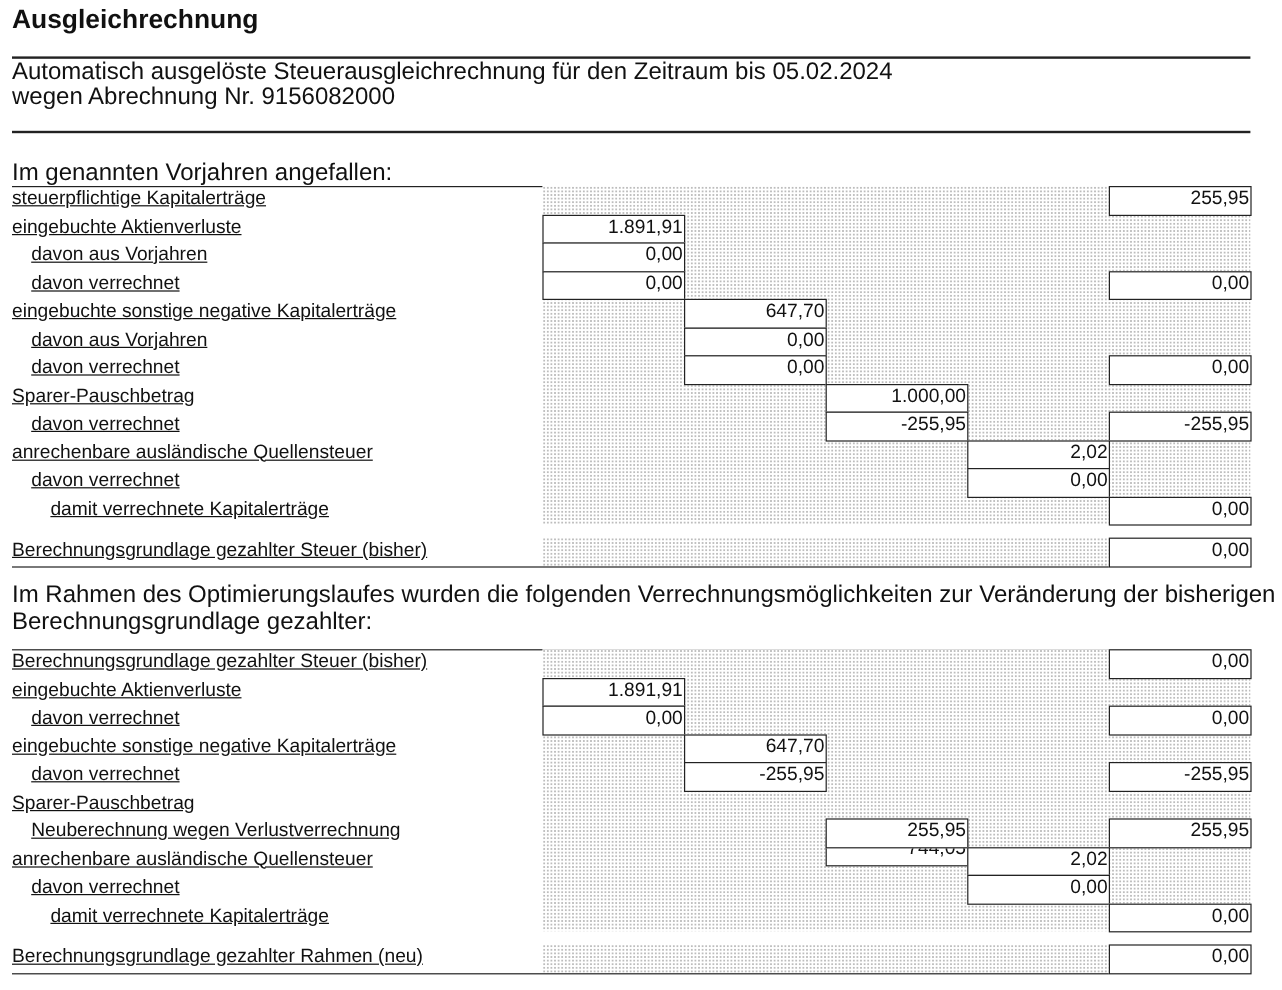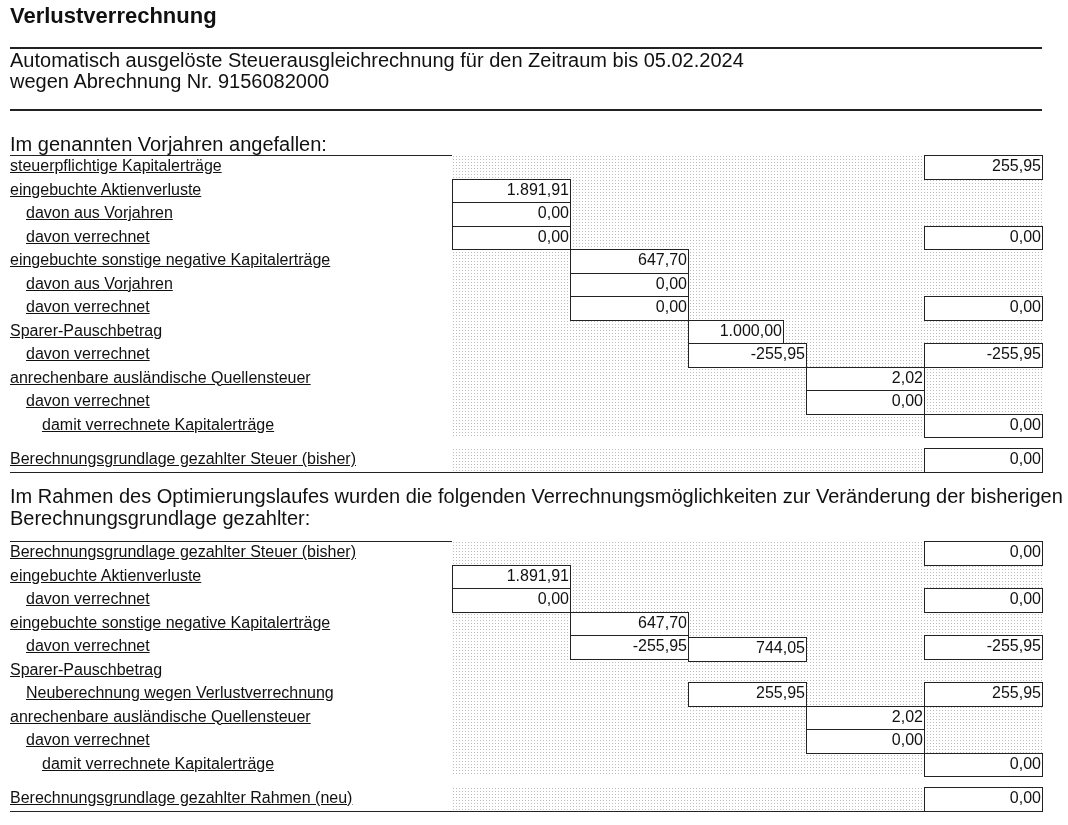--- a/index.html
+++ b/index.html
@@ -20,21 +20,21 @@
   }
   .lbl { position: absolute; font-size: 16px; line-height: 20px; white-space: nowrap; text-decoration: underline; }
   .box {
     position: absolute; background: #fff; border: 1.5px solid #222; box-sizing: border-box;
     font-size: 16px; text-align: right; padding-right: 1px; line-height: 20px; white-space: nowrap;
   }
 </style>
 </head>
 <body>
 
-<div class="abs title">Verlustverrechnung</div>
+<div class="abs title">Ausgleichrechnung</div>
 <div class="hr" style="top:47px;"></div>
 <div class="txt" style="top:51px;">Automatisch ausgelöste Steuerausgleichrechnung für den Zeitraum bis 05.02.2024</div>
 <div class="txt" style="top:72px;">wegen Abrechnung Nr.  9156082000</div>
 <div class="hr" style="top:109px;"></div>
 
 <div class="txt" style="top:135px;">Im genannten Vorjahren angefallen:</div>
 
 <div id="section1">
     <div class="hr thin" style="top: 155px;"></div>
     <div class="shade" style="left: 452px; top: 155px; width: 590px; height: 282px;"></div>
@@ -48,21 +48,21 @@
     <div class="box" style="left: 452px; top: 225.5px; width: 119px; height: 24.5px;">0,00</div>
     <div class="box" style="left: 924px; top: 225.5px; width: 119px; height: 24.5px;">0,00</div>
     <div class="lbl" style="left: 10px; top: 250px;">eingebuchte sonstige negative Kapitalerträge</div>
     <div class="box" style="left: 570px; top: 249px; width: 119px; height: 24.5px;">647,70</div>
     <div class="lbl" style="left: 26px; top: 273.5px;">davon aus Vorjahren</div>
     <div class="box" style="left: 570px; top: 272.5px; width: 119px; height: 24.5px;">0,00</div>
     <div class="lbl" style="left: 26px; top: 297px;">davon verrechnet</div>
     <div class="box" style="left: 570px; top: 296px; width: 119px; height: 24.5px;">0,00</div>
     <div class="box" style="left: 924px; top: 296px; width: 119px; height: 24.5px;">0,00</div>
     <div class="lbl" style="left: 10px; top: 320.5px;">Sparer-Pauschbetrag</div>
-    <div class="box" style="left: 688px; top: 319.5px; width: 96px; height: 24.5px;">1.000,00</div>
+    <div class="box" style="left: 688px; top: 319.5px; width: 119px; height: 24.5px;">1.000,00</div>
     <div class="lbl" style="left: 26px; top: 344px;">davon verrechnet</div>
     <div class="box" style="left: 688px; top: 343px; width: 119px; height: 24.5px;">-255,95</div>
     <div class="box" style="left: 924px; top: 343px; width: 119px; height: 24.5px;">-255,95</div>
     <div class="lbl" style="left: 10px; top: 367.5px;">anrechenbare ausländische Quellensteuer</div>
     <div class="box" style="left: 806px; top: 366.5px; width: 119px; height: 24.5px;">2,02</div>
     <div class="lbl" style="left: 26px; top: 391px;">davon verrechnet</div>
     <div class="box" style="left: 806px; top: 390px; width: 119px; height: 24.5px;">0,00</div>
     <div class="lbl" style="left: 42px; top: 414.5px;">damit verrechnete Kapitalerträge</div>
     <div class="box" style="left: 924px; top: 413.5px; width: 119px; height: 24.5px;">0,00</div>
     <div class="shade" style="left: 452px; top: 448px; width: 472px; height: 23.5px;"></div>
@@ -83,21 +83,21 @@
     <div class="box" style="left: 452px; top: 564.5px; width: 119px; height: 24.5px;">1.891,91</div>
     <div class="lbl" style="left: 26px; top: 589px;">davon verrechnet</div>
     <div class="box" style="left: 452px; top: 588px; width: 119px; height: 24.5px;">0,00</div>
     <div class="box" style="left: 924px; top: 588px; width: 119px; height: 24.5px;">0,00</div>
     <div class="lbl" style="left: 10px; top: 612.5px;">eingebuchte sonstige negative Kapitalerträge</div>
     <div class="box" style="left: 570px; top: 611.5px; width: 119px; height: 24.5px;">647,70</div>
     <div class="lbl" style="left: 26px; top: 636px;">davon verrechnet</div>
     <div class="box" style="left: 570px; top: 635px; width: 119px; height: 24.5px;">-255,95</div>
     <div class="box" style="left: 924px; top: 635px; width: 119px; height: 24.5px;">-255,95</div>
     <div class="lbl" style="left: 10px; top: 659.5px;">Sparer-Pauschbetrag</div>
-    <div class="box" style="left: 688px; top: 637px; width: 119px; height: 24.5px;">744,05</div>
+    <div class="box" style="left: 688px; top: 697px; width: 119px; height: 24.5px;">744,05</div>
     <div class="lbl" style="left: 26px; top: 683px;">Neuberechnung wegen Verlustverrechnung</div>
     <div class="box" style="left: 688px; top: 682px; width: 119px; height: 24.5px;">255,95</div>
     <div class="box" style="left: 924px; top: 682px; width: 119px; height: 24.5px;">255,95</div>
     <div class="lbl" style="left: 10px; top: 706.5px;">anrechenbare ausländische Quellensteuer</div>
     <div class="box" style="left: 806px; top: 705.5px; width: 119px; height: 24.5px;">2,02</div>
     <div class="lbl" style="left: 26px; top: 730px;">davon verrechnet</div>
     <div class="box" style="left: 806px; top: 729px; width: 119px; height: 24.5px;">0,00</div>
     <div class="lbl" style="left: 42px; top: 753.5px;">damit verrechnete Kapitalerträge</div>
     <div class="box" style="left: 924px; top: 752.5px; width: 119px; height: 24.5px;">0,00</div>
     <div class="shade" style="left: 452px; top: 787px; width: 472px; height: 23.5px;"></div>

